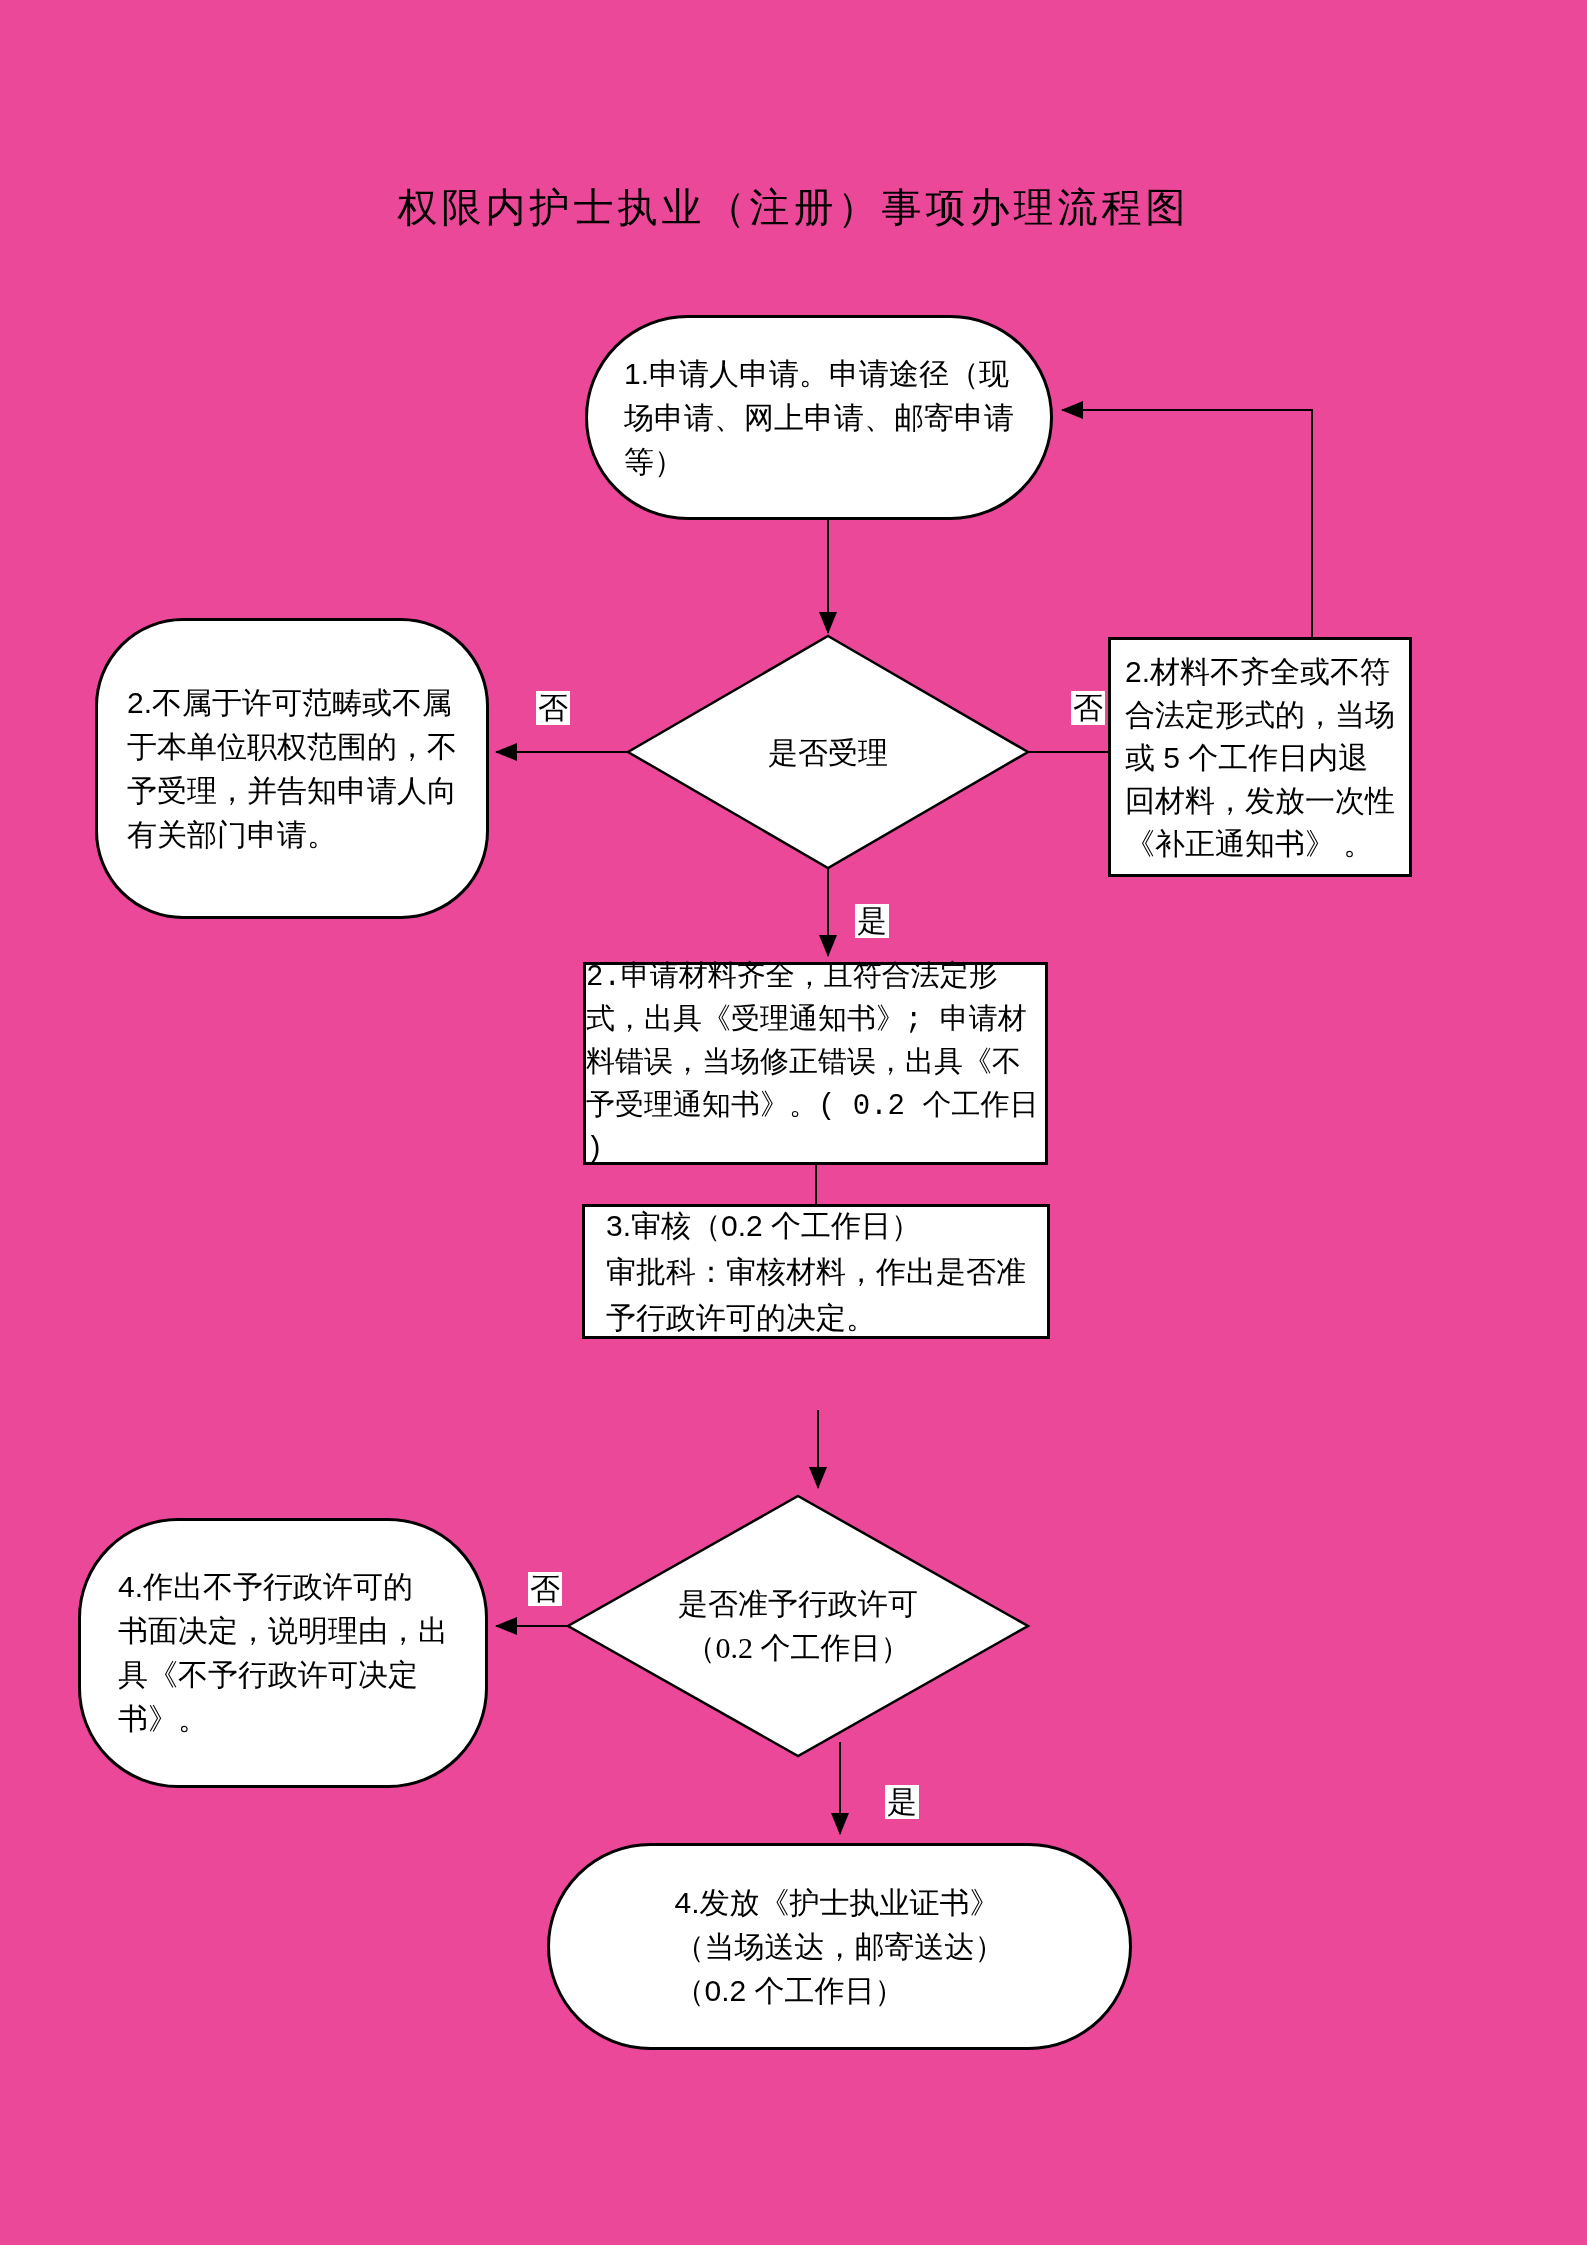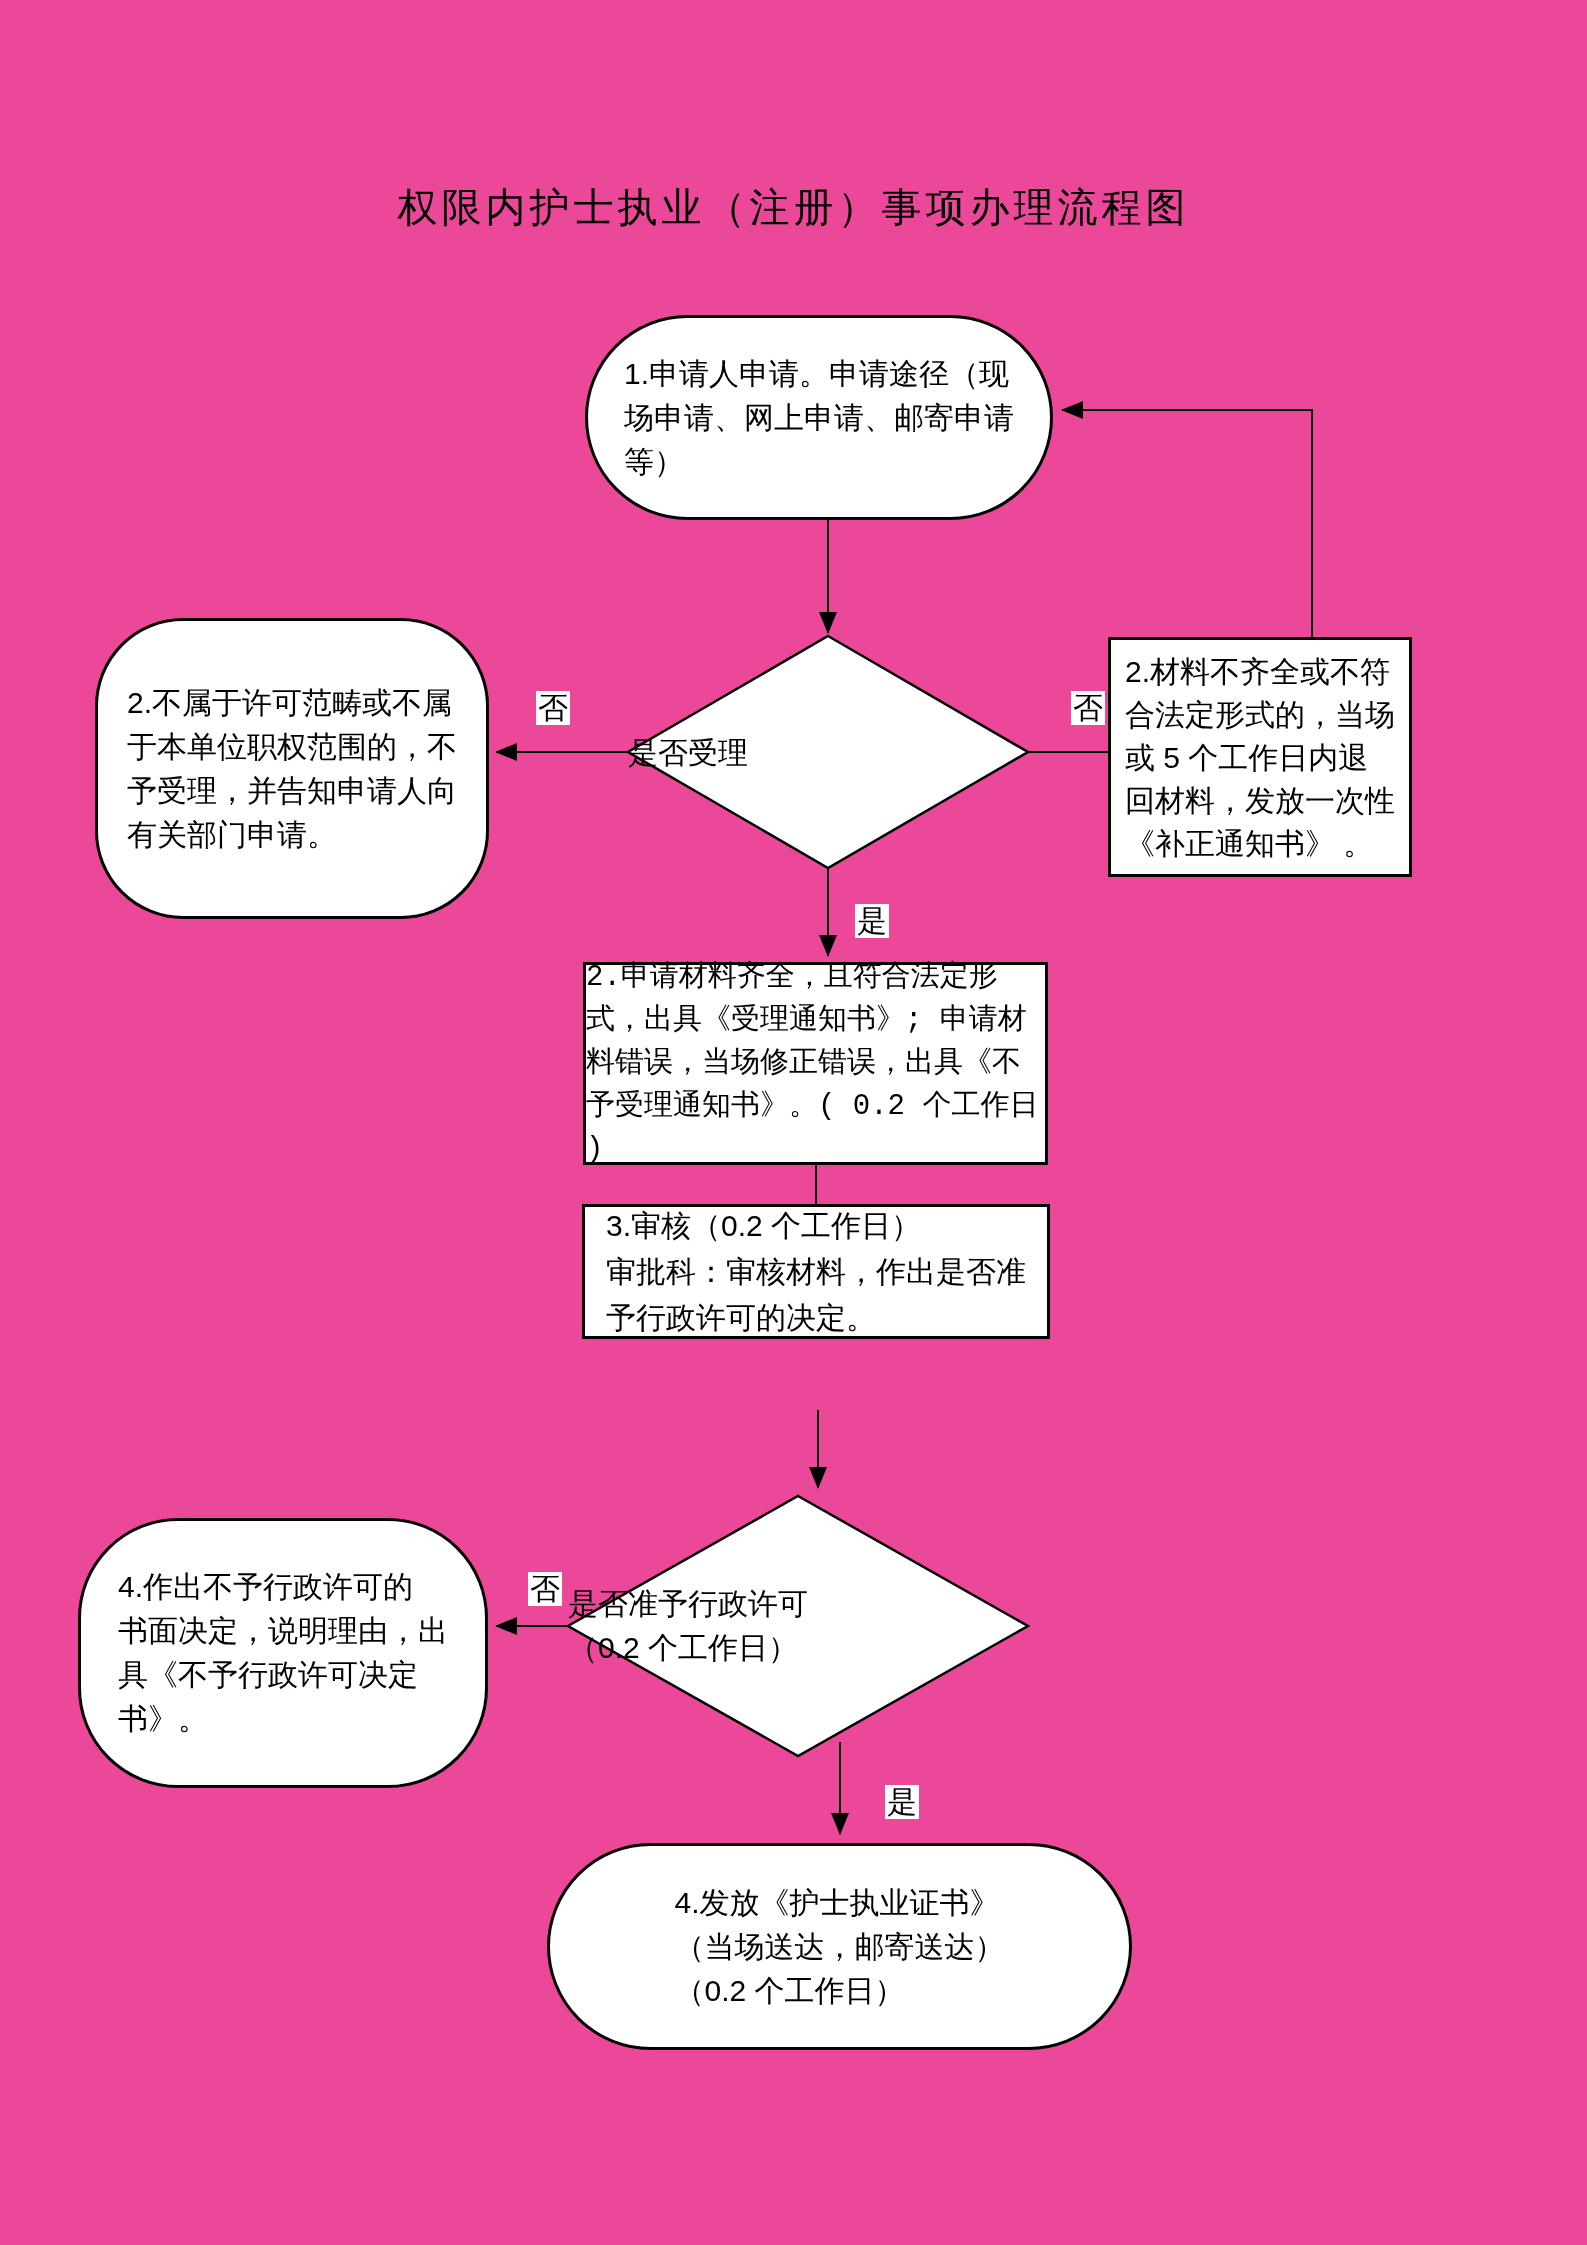--- a/index.html
+++ b/index.html
@@ -29,22 +29,22 @@
   .node-text{
     white-space:pre-line;
     font-size:30px;line-height:44px;
     color:#000;
   }
   .node-text.small{font-size:29px;line-height:43px;}
   .center{text-align:left;}
   .left{text-align:left;}
   .diamond-text{
     position:absolute;z-index:3;
-    white-space:pre-line;
-    font-size:30px;line-height:44px;color:#000;
+    text-align:center;white-space:pre-line;
+    font-size:30px;line-height:44px;color:#000;font-family:Liberation Serif, serif;
   }
   .edge-label{
     position:absolute;z-index:3;
     transform:translate(-50%,-50%);
     font-size:30px;line-height:34px;color:#000;
     background:#fff;padding:0 2px;
   }
 </style>
 </head>
 <body>

